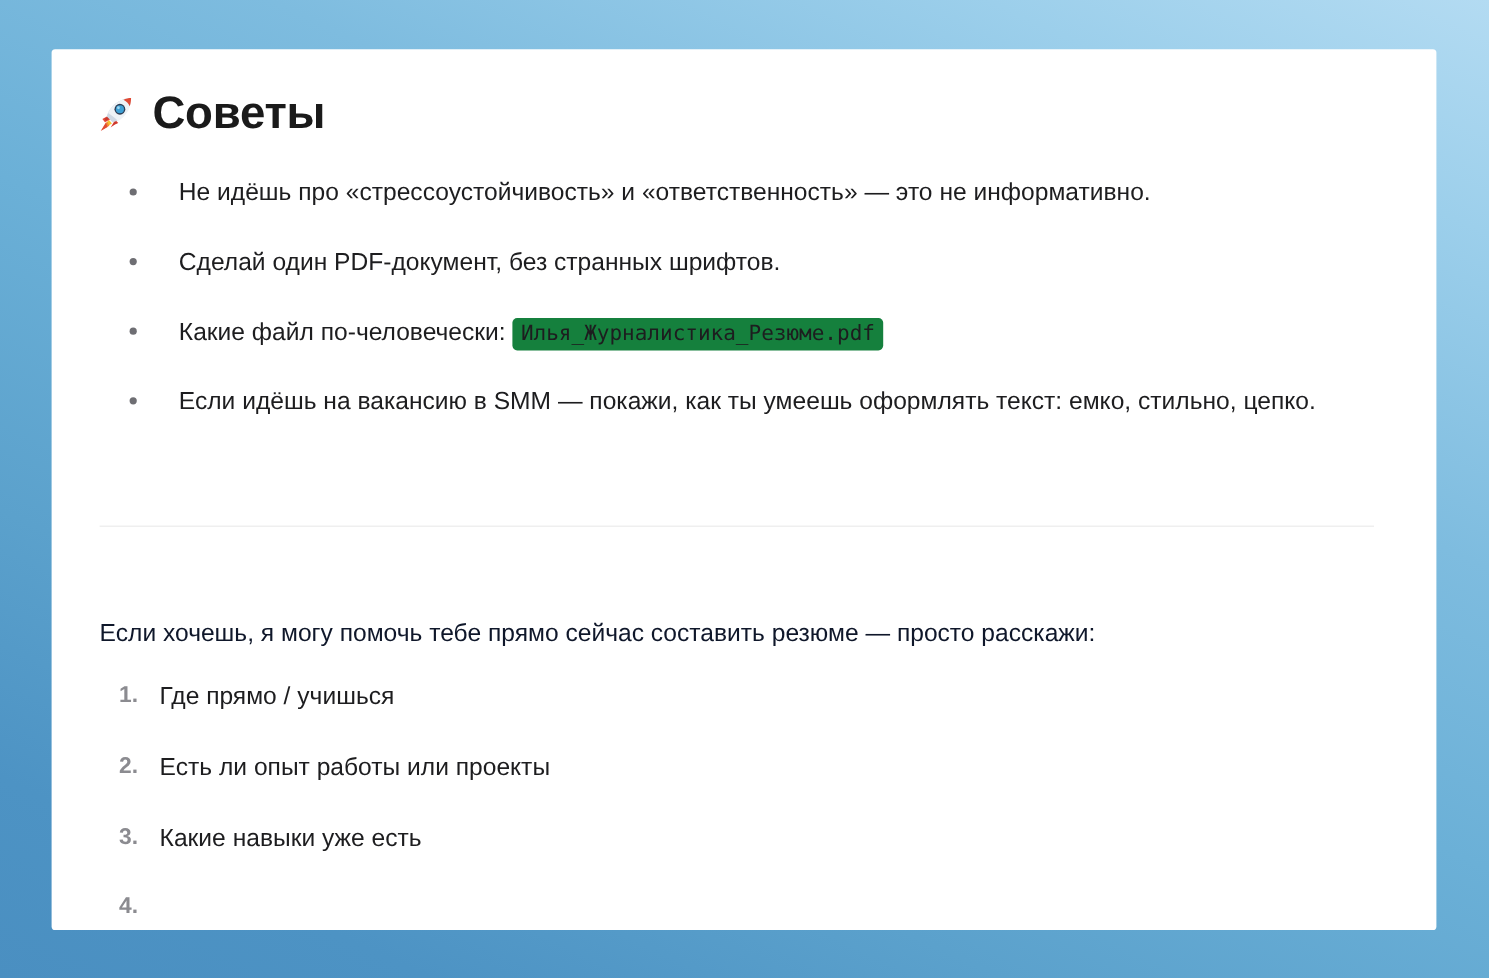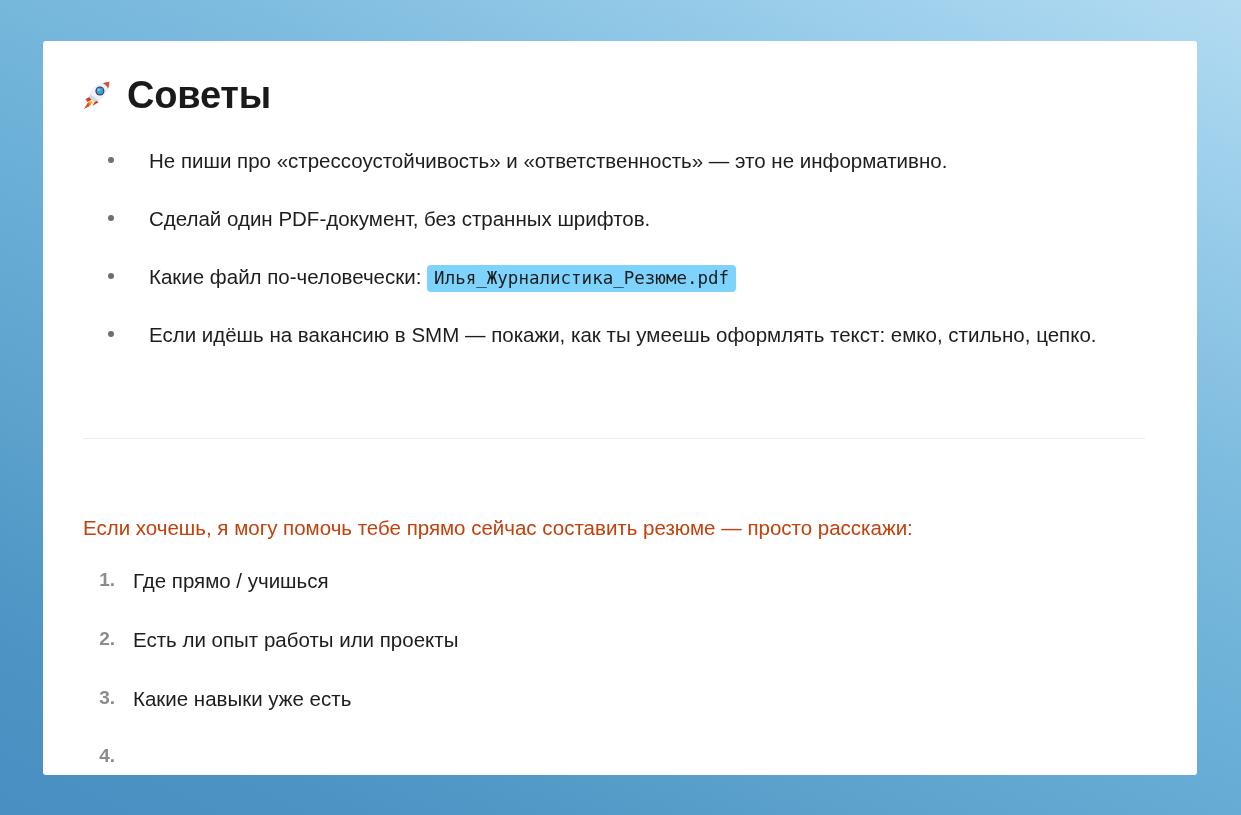--- a/index.html
+++ b/index.html
@@ -103,21 +103,21 @@
     height: 6px;
     border-radius: 50%;
     background: #6e6e73;
   }
   .tip-text {
     display: inline;
   }
   code.filename-code {
     font-family: "DejaVu Sans Mono", "Liberation Mono", monospace;
     font-size: 17.5px;
-    background: #7dd3fc;
+    background: #15803d;
     color: #1d1d1f;
     padding: 3px 7px 4px 7px;
     border-radius: 4px;
     white-space: nowrap;
   }
 
   
   .divider {
     position: absolute;
     left: 40px;
@@ -131,21 +131,21 @@
 
   
   .followup-paragraph {
     position: absolute;
     left: 40px;
     top: 472px;
     width: 1080px;
     margin: 0;
     font-size: 20.5px;
     line-height: 1.5;
-    color: #c2410c;
+    color: #0f172a;
   }
 
   
   .questions-list {
     position: absolute;
     left: 40px;
     top: 525px;
     width: 1060px;
     margin: 0;
     padding: 0;
@@ -205,21 +205,21 @@
         <circle cx="37.5" cy="24.5" r="8.5" fill="#2d3c52"></circle>
         <circle cx="37.5" cy="24.5" r="6.4" fill="#3d9fd4"></circle>
         <circle cx="35.2" cy="22.2" r="2.2" fill="#9fd8f2"></circle>
       </svg>
       <span class="heading-text">Советы</span>
     </div>
 
     <ul class="tips-list">
       <li class="tip-item">
         <span class="tip-bullet"></span>
-        <span class="tip-text">Не пиши про «стрессоустойчивость» и «ответственность» — это не информативно.</span>
+        <span class="tip-text">Не идёшь про «стрессоустойчивость» и «ответственность» — это не информативно.</span>
       </li>
       <li class="tip-item">
         <span class="tip-bullet"></span>
         <span class="tip-text">Сделай один PDF-документ, без странных шрифтов.</span>
       </li>
       <li class="tip-item">
         <span class="tip-bullet"></span>
         <span class="tip-text">Какие файл по-человечески: </span><code class="filename-code">Илья_Журналистика_Резюме.pdf</code><span class="tip-text"></span>
       </li>
       <li class="tip-item">

